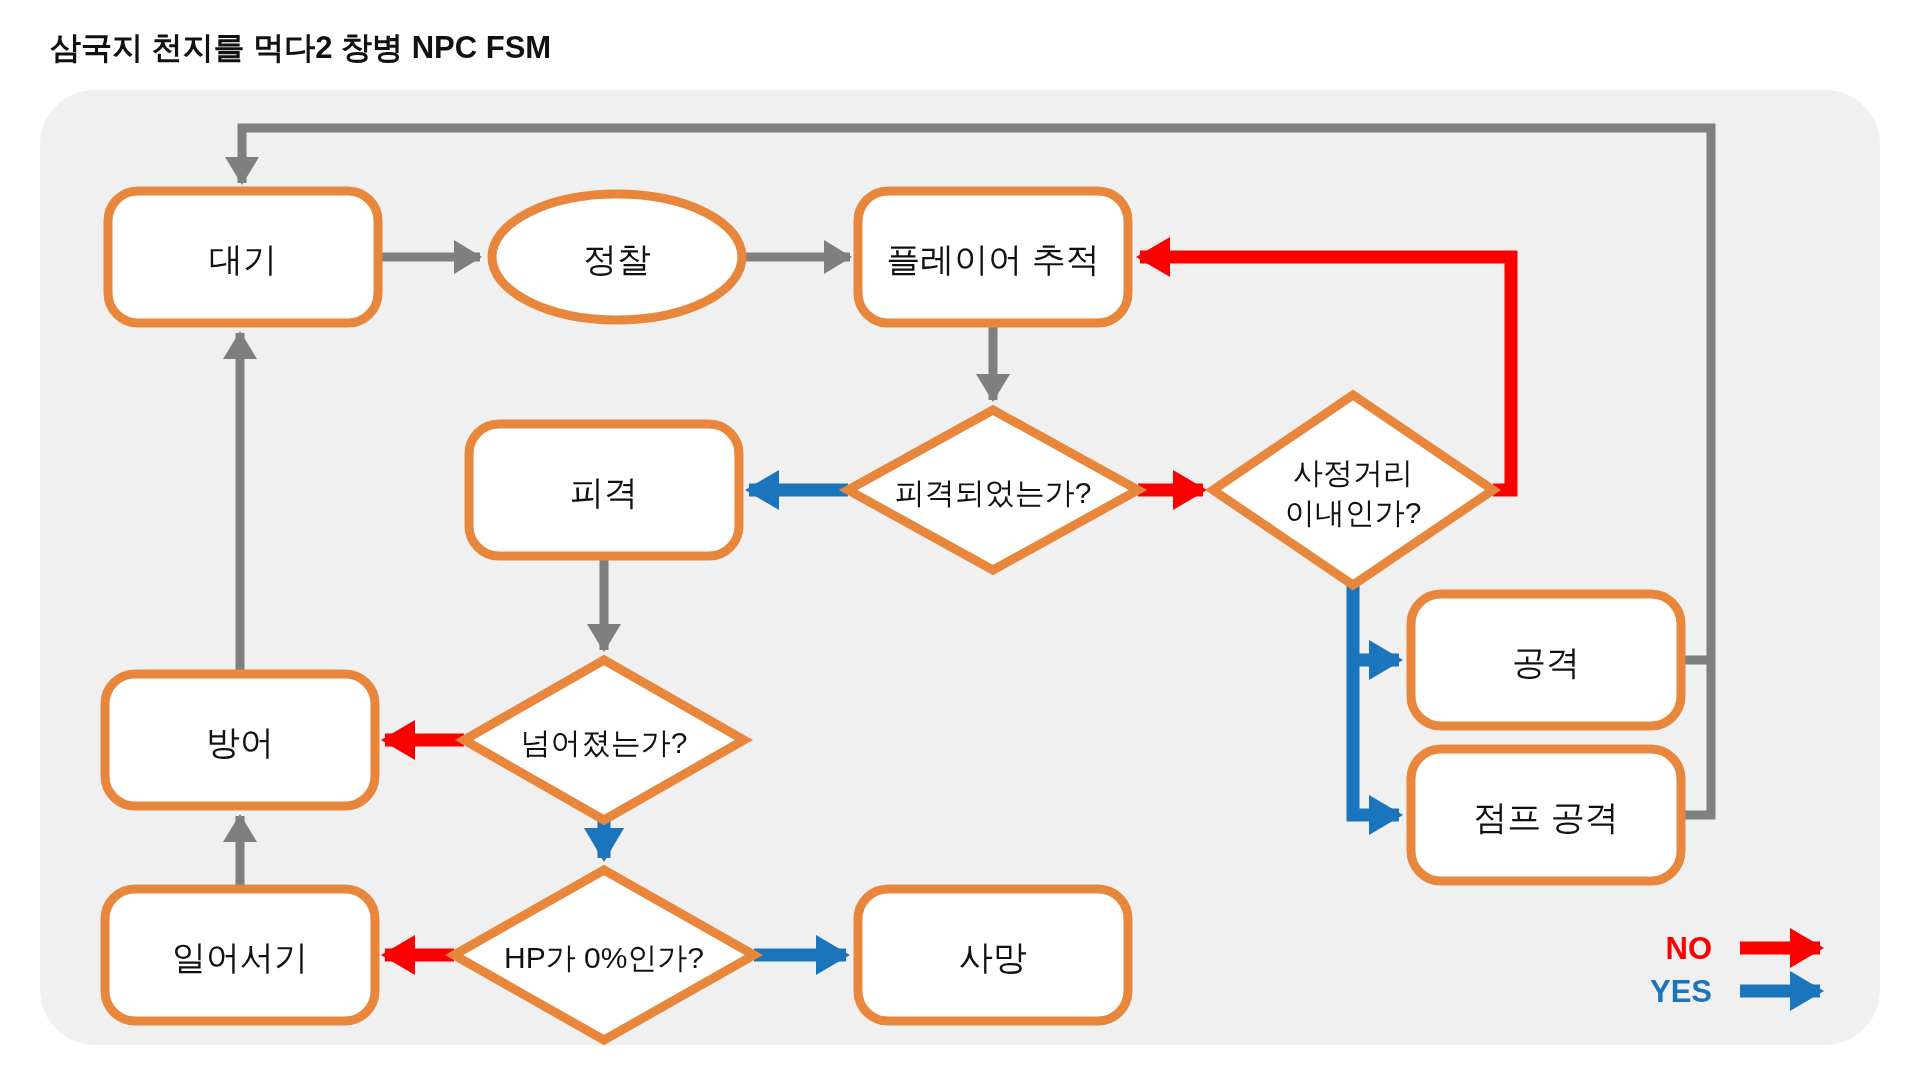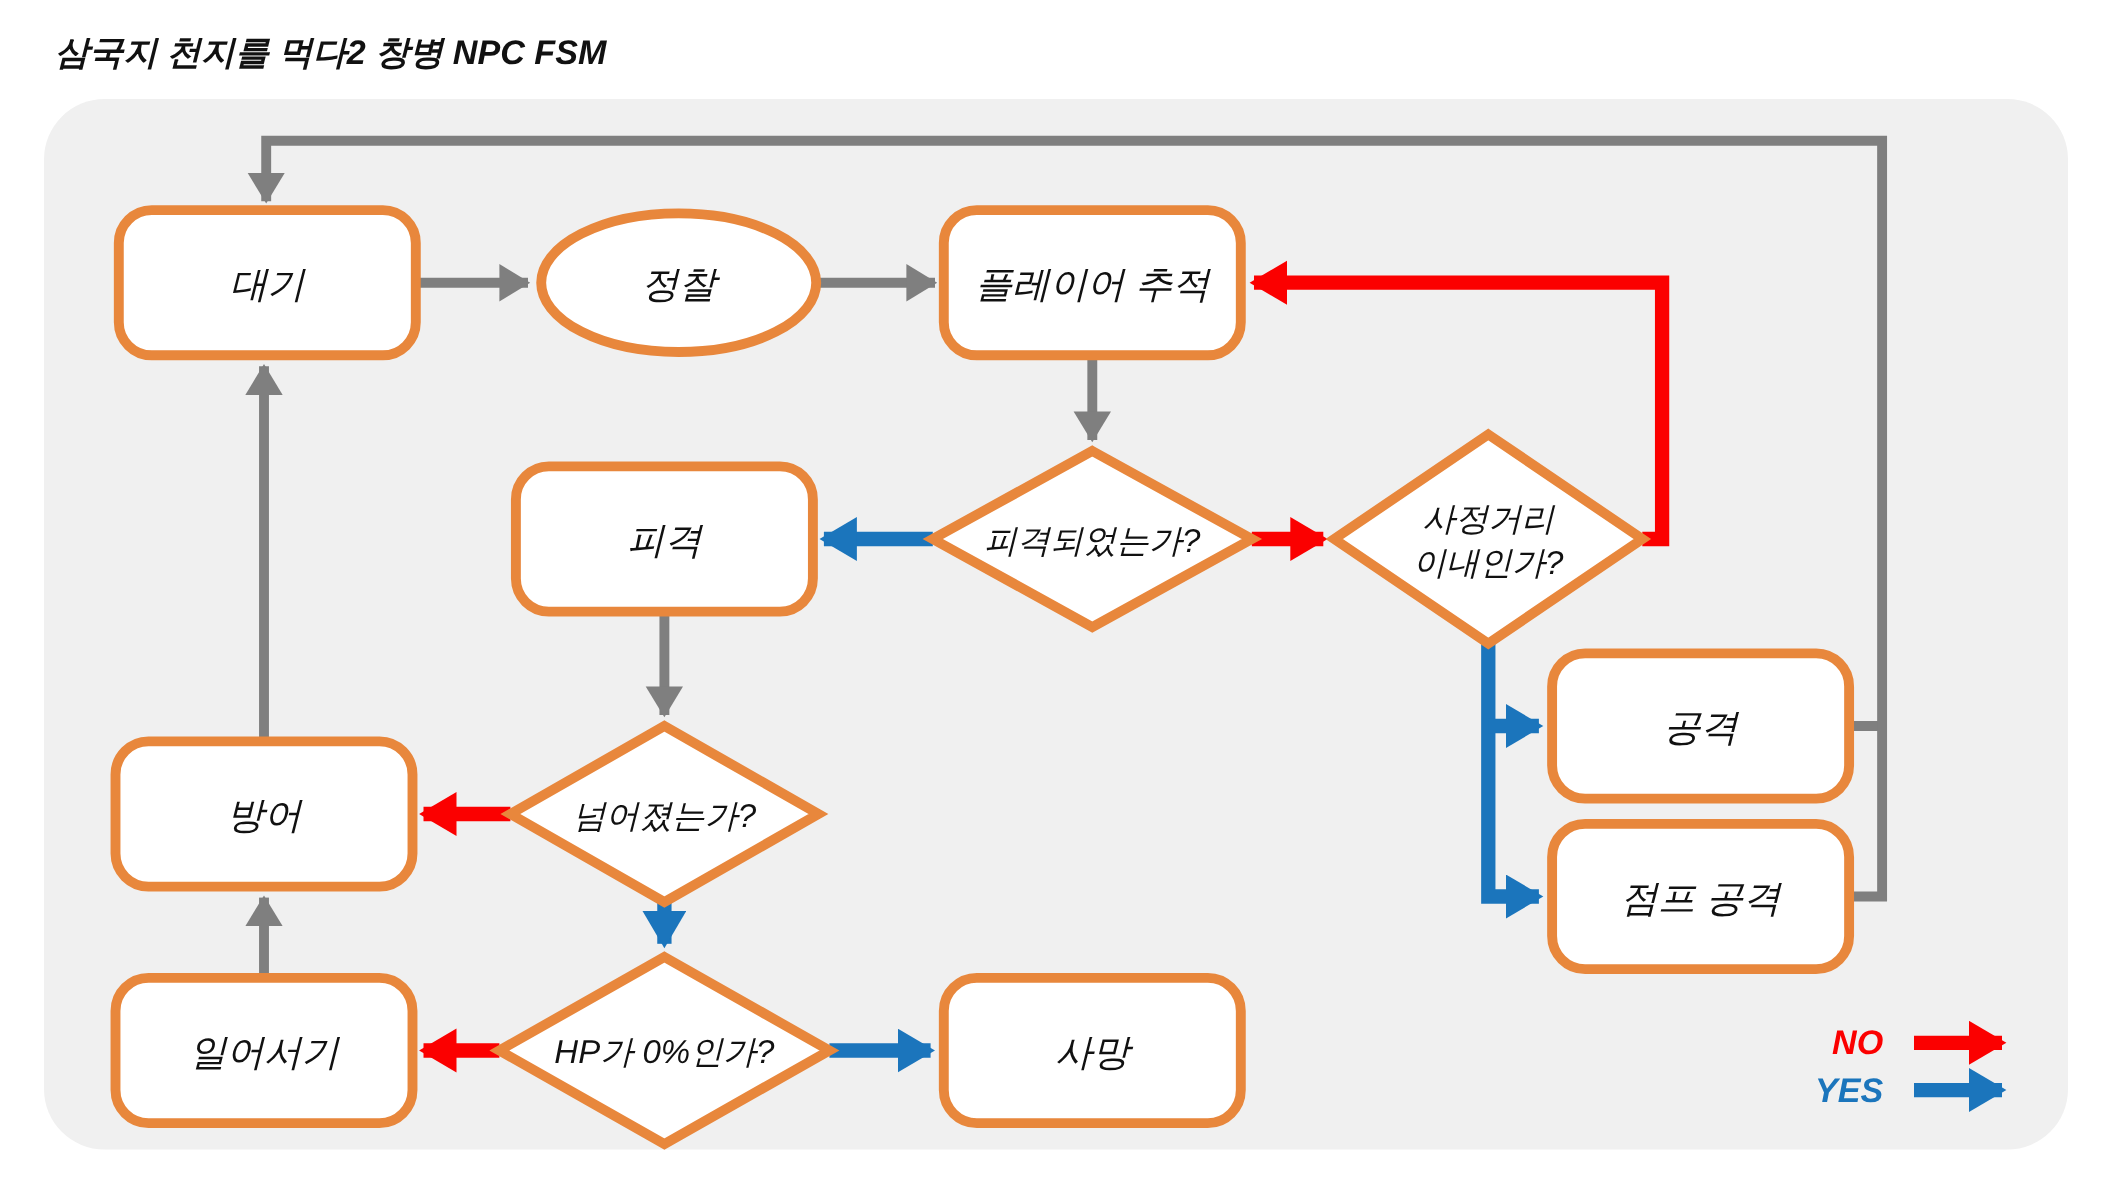--- a/index.html
+++ b/index.html
@@ -1,21 +1,21 @@
 <!DOCTYPE html>
 <html style="--orange: #E8873C; --gray: #7F7F7F; --red: #FB0000; --blue: #1B75BC; --panel: #F0F0F0; --boxfill: #FFFFFF; --ink: #111111;"><head>
 <meta charset="utf-8">
 <style>
   :root{
     --orange:#E8873C; --gray:#7F7F7F; --red:#FB0000; --blue:#1B75BC;
     --panel:#F0F0F0; --boxfill:#FFFFFF; --ink:#111111;
   }
   html,body{margin:0;padding:0;background:#FFFFFF;}
   body{font-family:"Liberation Sans","DejaVu Sans",sans-serif;}
-  .stage{width:1725px;height:1080px;position:relative;font-style:italic;}
+  .stage{width:1725px;height:1080px;position:relative;}
   .panel{fill:var(--panel);}
   .node-box{fill:var(--boxfill);stroke:var(--orange);stroke-width:9;}
   .node-ellipse{fill:var(--boxfill);stroke:var(--orange);stroke-width:9;}
   .node-diamond{fill:var(--boxfill);stroke:var(--orange);stroke-width:9;stroke-linejoin:miter;}
   .edge-gray{fill:none;stroke:var(--gray);stroke-width:9;stroke-linejoin:miter;}
   .edge-red{fill:none;stroke:var(--red);stroke-width:13;stroke-linejoin:miter;}
   .edge-blue{fill:none;stroke:var(--blue);stroke-width:13;stroke-linejoin:miter;}
   .head-gray{fill:var(--gray);}
   .head-red{fill:var(--red);}
   .head-blue{fill:var(--blue);}

